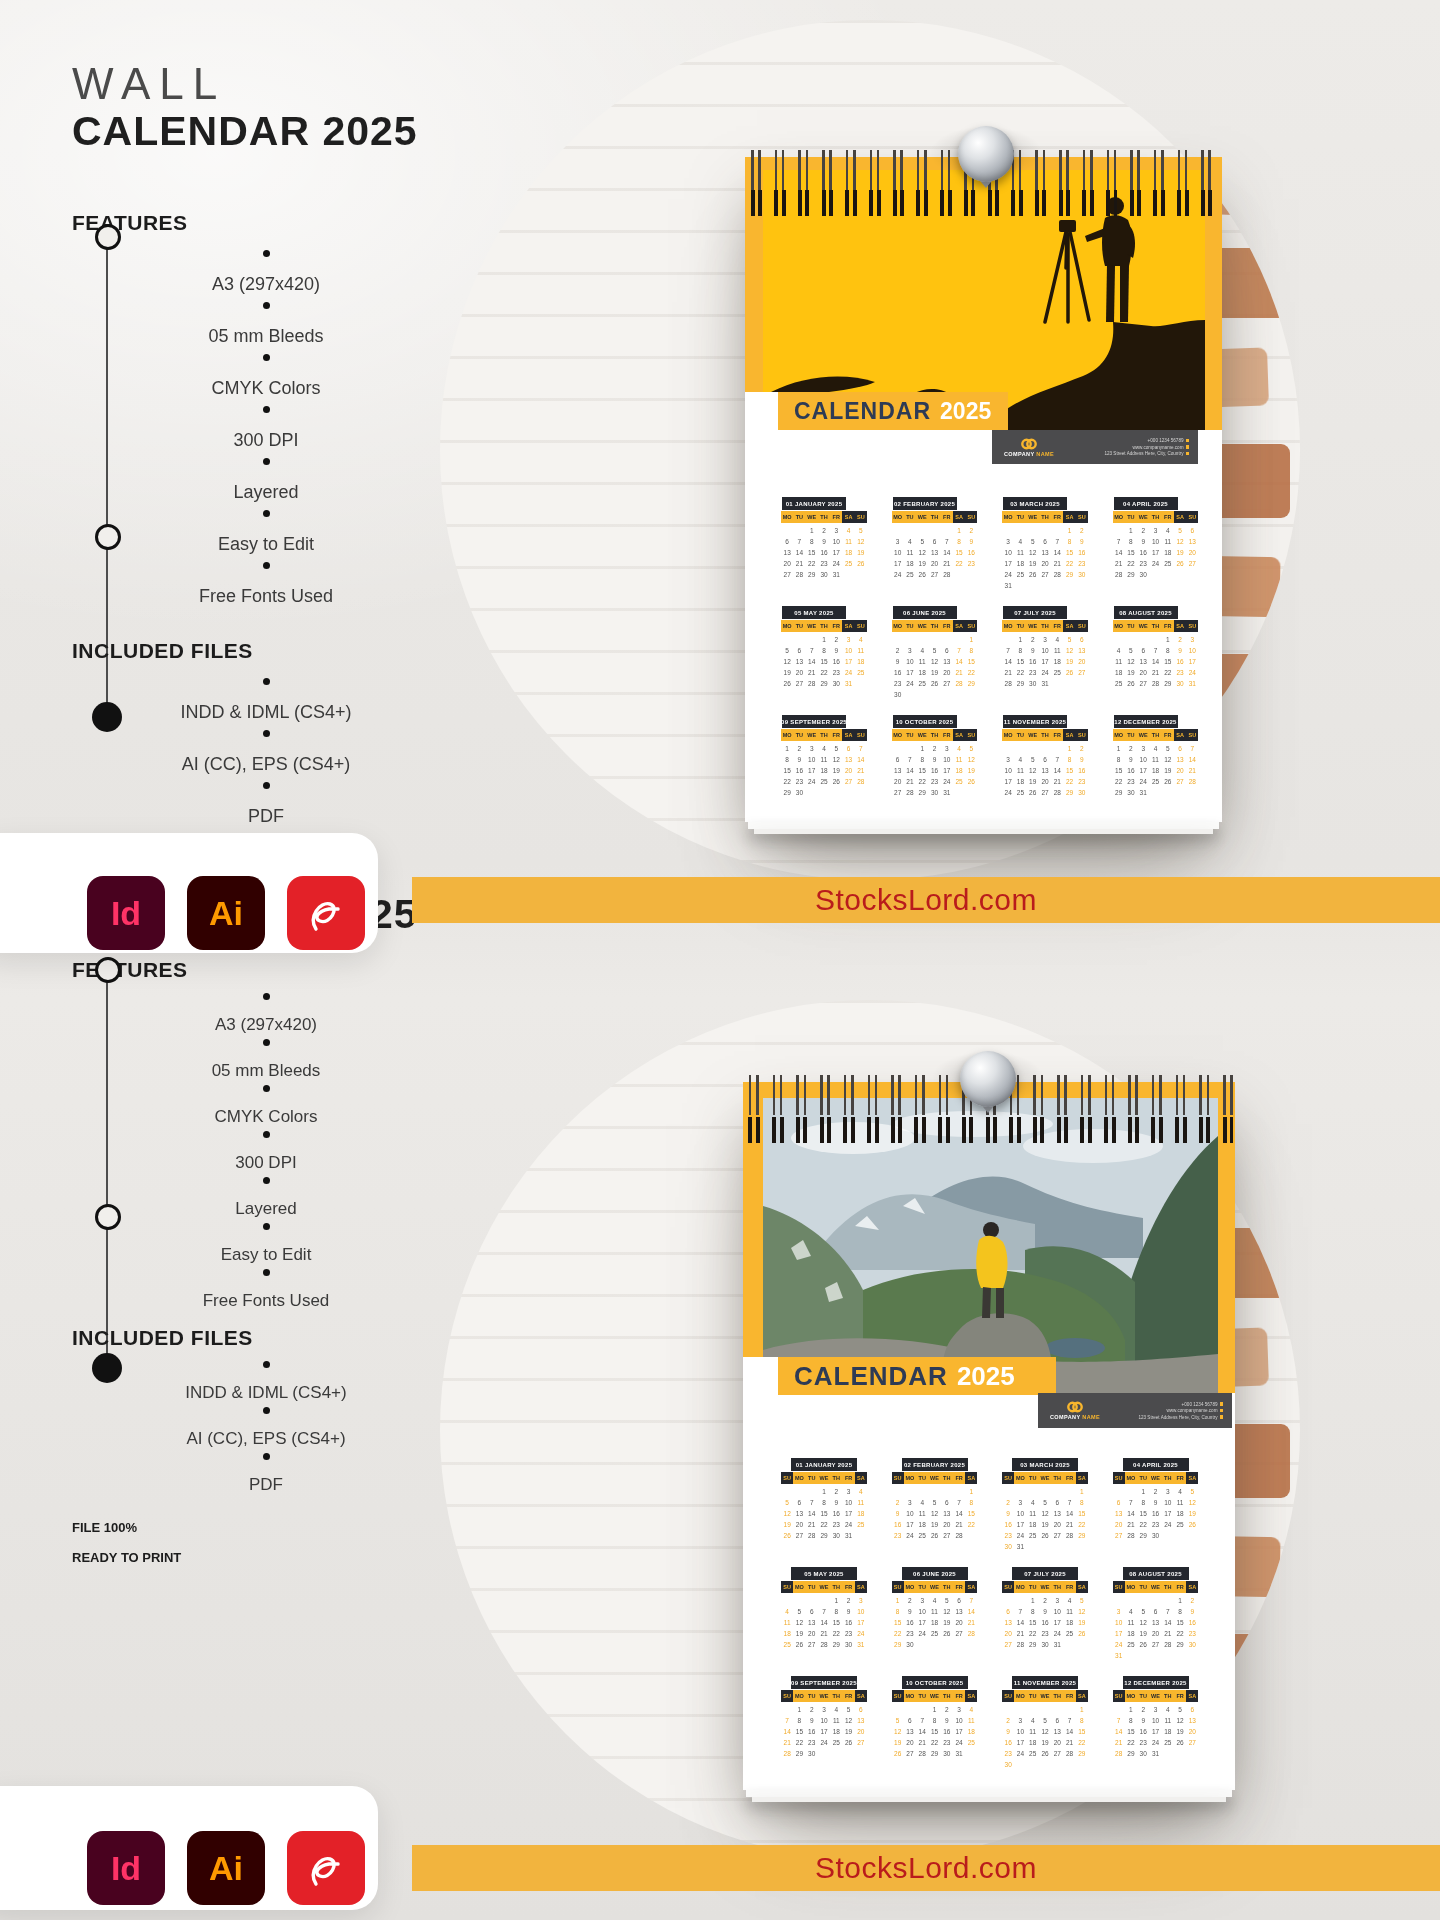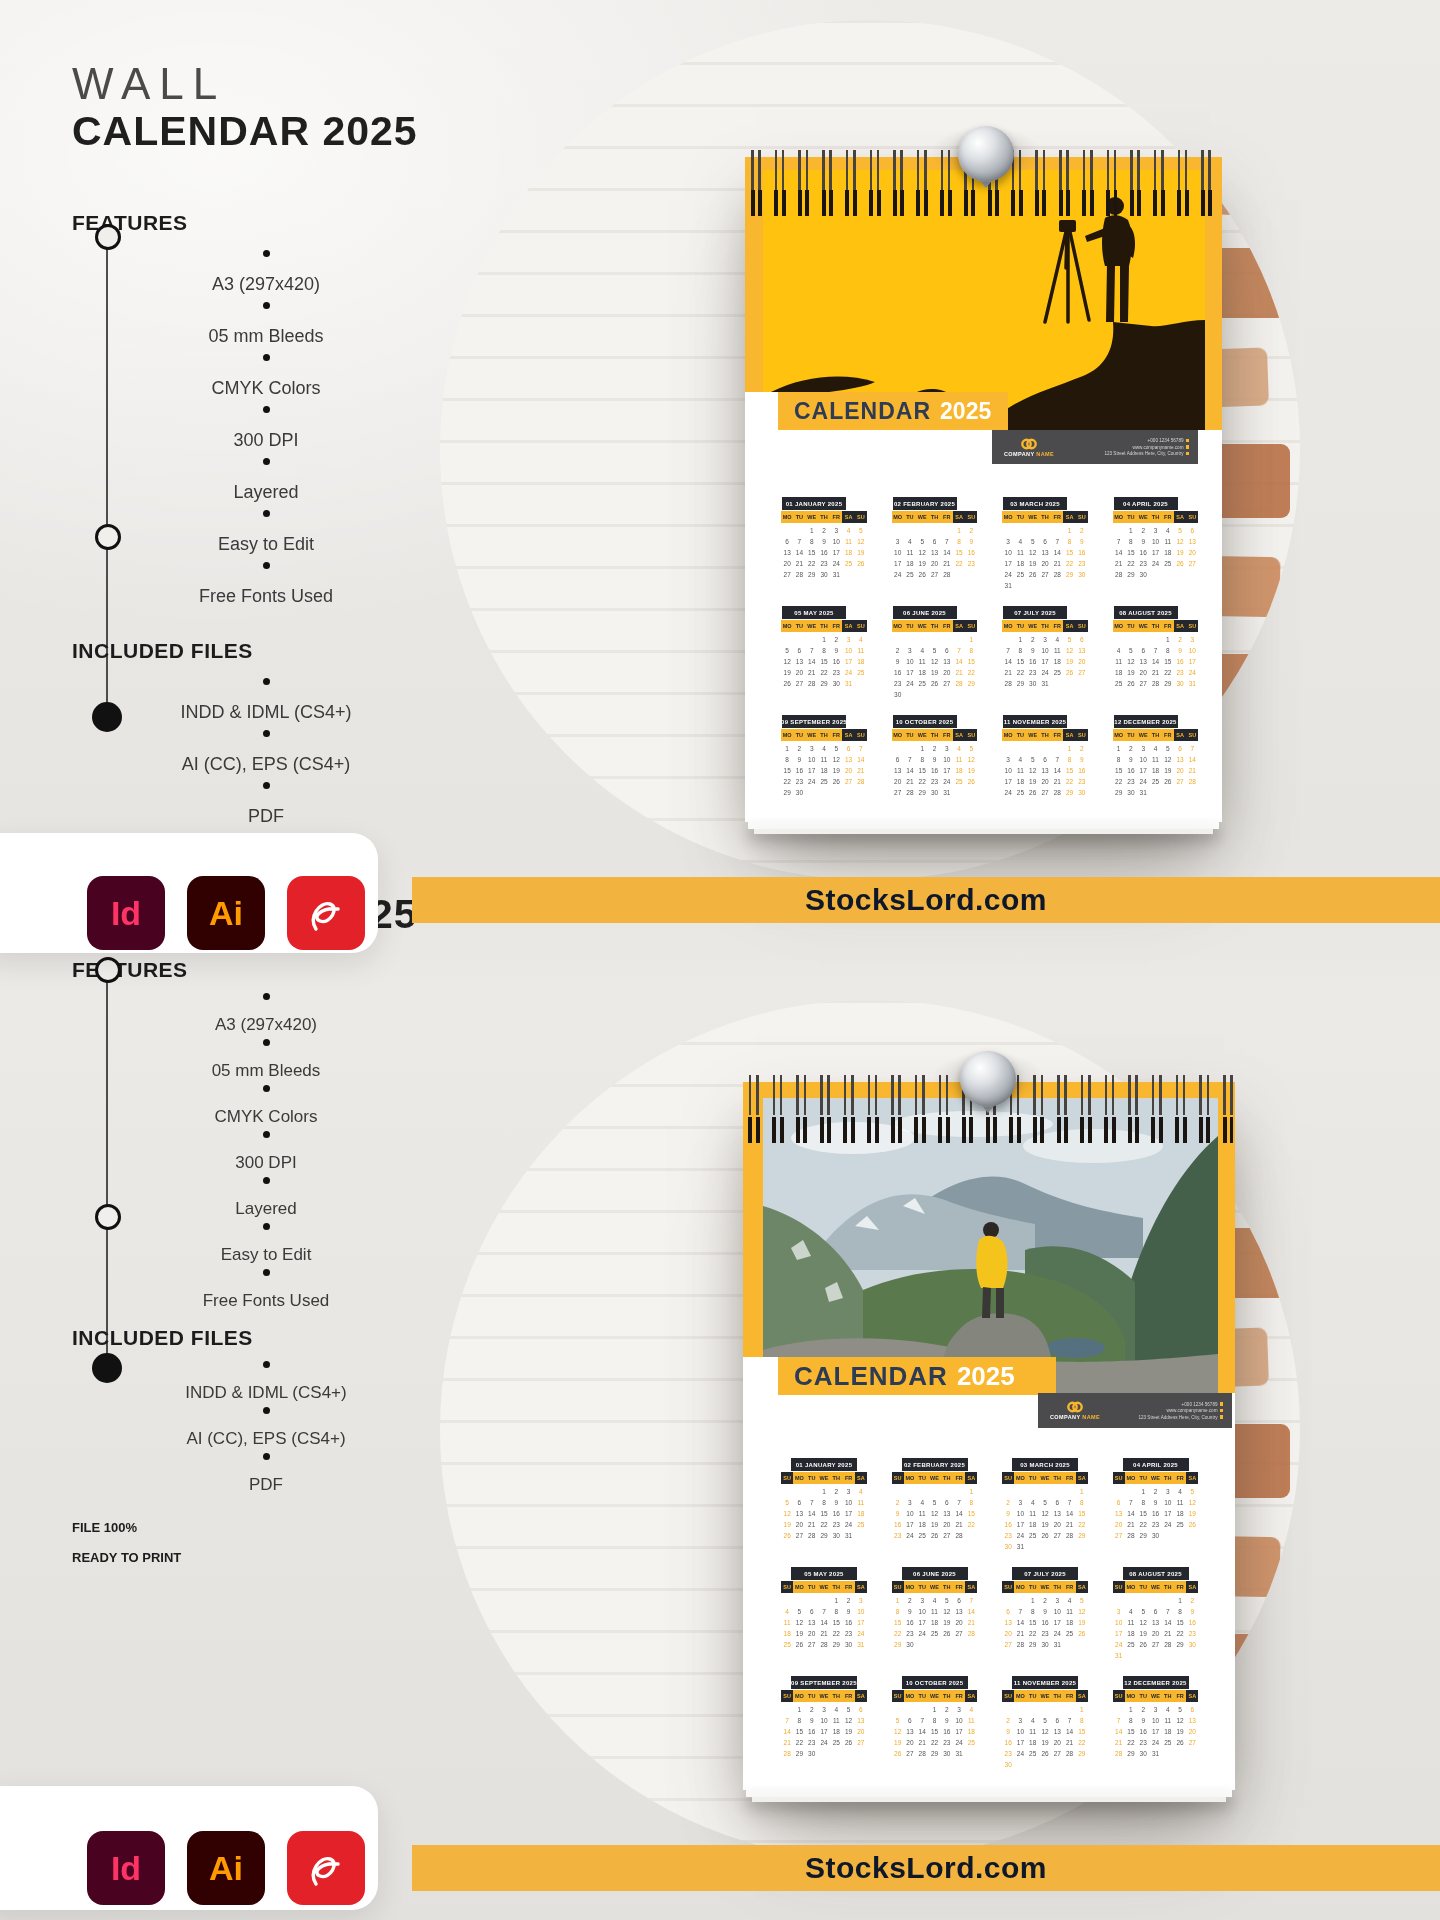--- a/index.html
+++ b/index.html
@@ -137,21 +137,21 @@
   .appicon{position:absolute;top:23px;width:78px;height:74px;border-radius:16px;
            display:flex;align-items:center;justify-content:center;font-weight:bold;font-size:34px;margin-top:20px;}
   .ic-id{left:111px;background:#49021f;color:#ff3366;}
   .ic-ai{left:211px;background:#310000;color:#ff9a00;}
   .ic-pdf{left:311px;background:#e32128;}
   .pb .appicon{top:25px;}
 
   .banner{position:absolute;left:412px;right:0;height:46px;background:#f2b43e;z-index:5;
           display:flex;align-items:center;justify-content:center;}
   .pa .banner{top:877px;} .pb .banner{top:1845px;}
-  .banner span{font-size:30px;font-weight:bold;color:#0f172a;letter-spacing:.5px;}
+  .banner span{font-size:30px;font-weight:normal;color:#b91c1c;letter-spacing:.5px;}
 </style>
 </head>
 <body>
 
 <div class="stage">
   <div class="wall-shade"></div>
   <div id="panels">
   <section class="panel pa">
 
     <div class="circle">

